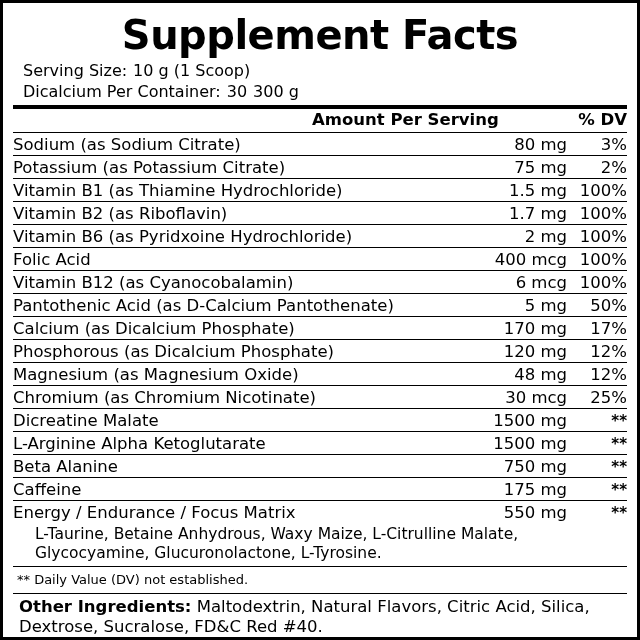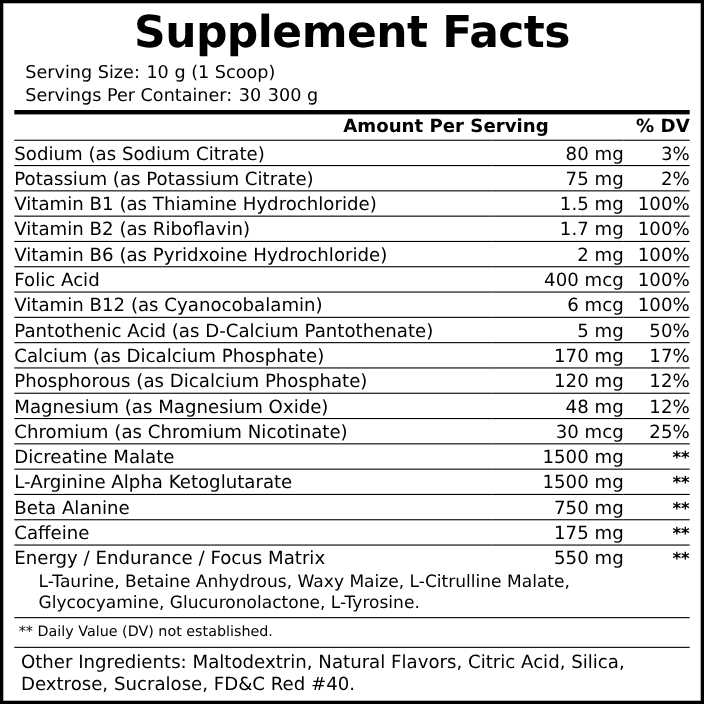--- a/index.html
+++ b/index.html
@@ -15,20 +15,21 @@
     overflow: hidden;
   }
   .panel {
     box-sizing: border-box;
     width: 640px;
     height: 640px;
     border: 3px solid #000;
     padding: 4px 10px 0 10px;
     display: flex;
     flex-direction: column;
+    justify-content: flex-end;
   }
   .title {
     text-align: center;
     font-size: 40px;
     line-height: 46px;
     font-weight: 700;
     letter-spacing: -0.5px;
     font-family: "DejaVu Sans", sans-serif;
     margin: 0 0 2px 0;
   }
@@ -105,36 +106,36 @@
   .footnote {
     font-size: 13px;
     line-height: 20px;
     padding: 3px 0 3px 4px;
   }
   .other {
     font-size: 16.5px;
     line-height: 20px;
     padding: 3px 0 0 6px;
   }
-  .other .lbl { font-weight: 400; }
+  .other .lbl { font-weight: 700; }
 </style>
 </head>
 <body>
 
 <div class="panel">
 
   <div class="title">Supplement Facts</div>
 
   <div class="serving-block">
     <div class="serving-row">
       <span class="serving-left">Serving Size:</span>
       <span class="serving-left" style="margin-left:6px">10 g (1 Scoop)</span>
     </div>
     <div class="serving-row">
-      <span class="serving-left">Servings Per Container:</span>
+      <span class="serving-left">Dicalcium Per Container:</span>
       <span class="serving-left" style="margin-left:6px">30</span>
       <span class="serving-right" style="margin-left:6px">300 g</span>
     </div>
   </div>
 
   <div class="rule-thick"></div>
 
   <div class="amount-header">
     <span class="aps">Amount Per Serving</span>
     <span class="dv">% DV</span>

